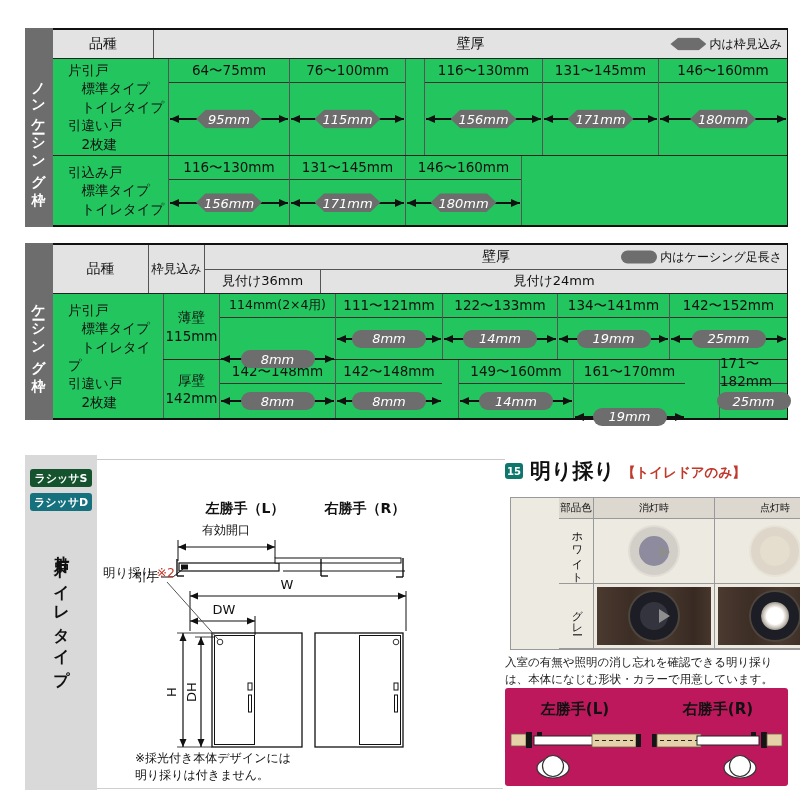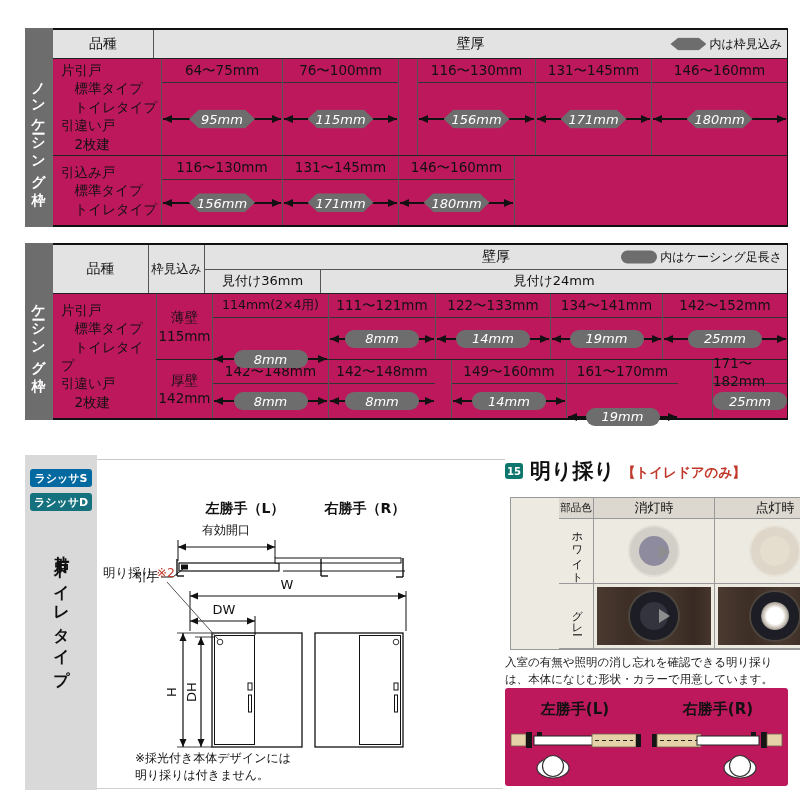--- a/index.html
+++ b/index.html
@@ -4,33 +4,33 @@
 <style>
   html,body{margin:0;padding:0;background:#fff;}
   #canvas{position:relative;width:800px;height:800px;background:#fff;overflow:hidden;
           font-family:"DejaVu Sans","Liberation Sans",sans-serif;color:#111;}
 
   
   .spec{position:absolute;display:flex;}
   .sidebar-bar{width:28px;background:#6d6d6d;display:flex;align-items:center;justify-content:center;}
   .sidebar-bar span{writing-mode:vertical-rl;text-orientation:upright;color:#fff;font-size:14px;
                     font-weight:bold;letter-spacing:2px;line-height:1;}
-  .spec-content{flex:1;display:flex;flex-direction:column;background:#be185d;
+  .spec-content{flex:1;display:flex;flex-direction:column;background:#22c55e;
                 border-top:2px solid #111;border-bottom:2px solid #111;border-right:1px solid #111;}
   .hdr{background:#e3e3e3;display:flex;border-bottom:1px solid #222;}
   .hcell{display:flex;align-items:center;justify-content:center;font-size:14px;}
   .vline{border-left:1px solid #555;}
   .wall-h{flex:1;position:relative;}
   .legend{position:absolute;right:5px;top:50%;transform:translateY(-50%);
           display:flex;align-items:center;gap:3px;font-size:12px;}
   .legend .lg-pill{width:36px;height:13px;background:#6d6d6d;}
   .lg-hex{clip-path:polygon(8px 0,calc(100% - 8px) 0,100% 50%,calc(100% - 8px) 100%,8px 100%,0 50%);}
   .lg-st{border-radius:7px;}
   .brow{display:flex;}
-  .kind-cell{display:flex;align-items:center;padding-left:8px;font-size:13.5px;line-height:1.36;
+  .kind-cell{display:flex;align-items:center;padding-left:15px;font-size:13.5px;line-height:1.36;
              white-space:pre-line;}
   .mcell{border-left:1px solid #555;display:flex;flex-direction:column;min-width:0;}
   .mcell .range{height:23px;display:flex;align-items:center;justify-content:center;
                 font-size:13.5px;border-bottom:1px solid #333;}
   .mcell .dim{flex:1;position:relative;font-style:italic;}
   .dimline{position:absolute;left:1px;right:1px;top:50%;height:2px;margin-top:-1px;background:#111;}
   .ah{position:absolute;top:50%;width:0;height:0;transform:translateY(-50%);
       border-top:4px solid transparent;border-bottom:4px solid transparent;}
   .ah-l{left:1px;border-right:9px solid #111;}
   .ah-r{right:1px;border-left:9px solid #111;}
@@ -39,39 +39,39 @@
         display:flex;align-items:center;justify-content:center;}
   .pill-hex{clip-path:polygon(10px 0,calc(100% - 10px) 0,100% 50%,calc(100% - 10px) 100%,10px 100%,0 50%);}
   .pill-st{border-radius:9.5px;width:74px;height:18px;}
   .two-line{white-space:pre-line;text-align:center;display:flex;align-items:center;justify-content:center;
             font-size:13.5px;line-height:1.35;}
 
   
   .bottom-sidebar{position:absolute;left:25px;top:455px;width:72px;height:335px;background:#d9d9d9;}
   .badge{width:62px;height:18px;margin:6px auto 0 auto;border-radius:3px;color:#fff;
          font-size:11px;font-weight:bold;display:flex;align-items:center;justify-content:center;}
-  .badge-s{background:#0369a1;margin-top:14px;}
+  .badge-s{background:#14532d;margin-top:14px;}
   .badge-d{background:#16717f;}
   .v-label{position:absolute;left:50%;transform:translateX(-50%);top:88px;
            writing-mode:vertical-rl;text-orientation:upright;font-size:16px;font-weight:bold;
            letter-spacing:3px;color:#111;}
 
   .diagram-svg{position:absolute;left:97px;top:455px;}
   .svg-t{font-family:"DejaVu Sans","Liberation Sans",sans-serif;fill:#111;}
 
   .akari-head{position:absolute;left:505px;top:457px;display:flex;align-items:center;gap:7px;}
   .num-badge{width:18px;height:16px;background:#0f766e;border-radius:3px;color:#fff;
              font-size:10px;font-weight:bold;display:flex;align-items:center;justify-content:center;}
   .akari-title{font-size:21px;font-weight:bold;}
   .akari-only{font-size:13.5px;font-weight:bold;color:#c0392b;margin-top:4px;}
 
   .photo-table{position:absolute;left:510px;top:497px;width:276px;height:151px;
                border:1px solid #999;background:#edeae2;display:flex;flex-direction:column;padding-left:48px;}
   .pt-hdr{height:20px;display:flex;background:#dcd8d0;border-bottom:1px solid #999;}
-  .pt-hdr div{display:flex;align-items:center;justify-content:center;font-size:13px;}
+  .pt-hdr div{display:flex;align-items:center;justify-content:center;font-size:10px;}
   .pt-c1{width:34px;}
   .pt-c2,.pt-c3{flex:1;border-left:1px solid #999;}
   .pt-row{flex:1;display:flex;border-bottom:1px solid #999;}
   .pt-row:last-child{border-bottom:none;}
   .pt-label{width:34px;display:flex;align-items:center;justify-content:center;}
   .pt-label span{writing-mode:vertical-rl;text-orientation:upright;font-size:11px;letter-spacing:1px;}
   .pt-cell{flex:1;border-left:1px solid #999;display:flex;align-items:center;justify-content:center;}
   .pt-photo{width:100%;height:100%;display:flex;align-items:center;justify-content:center;}
   .pt-photo.wood{margin:3px;width:calc(100% - 6px);height:calc(100% - 6px);
                  background:linear-gradient(90deg,#4a3a30,#3c2d25 30%,#4a3a30 55%,#382a22 85%,#46362c);}

